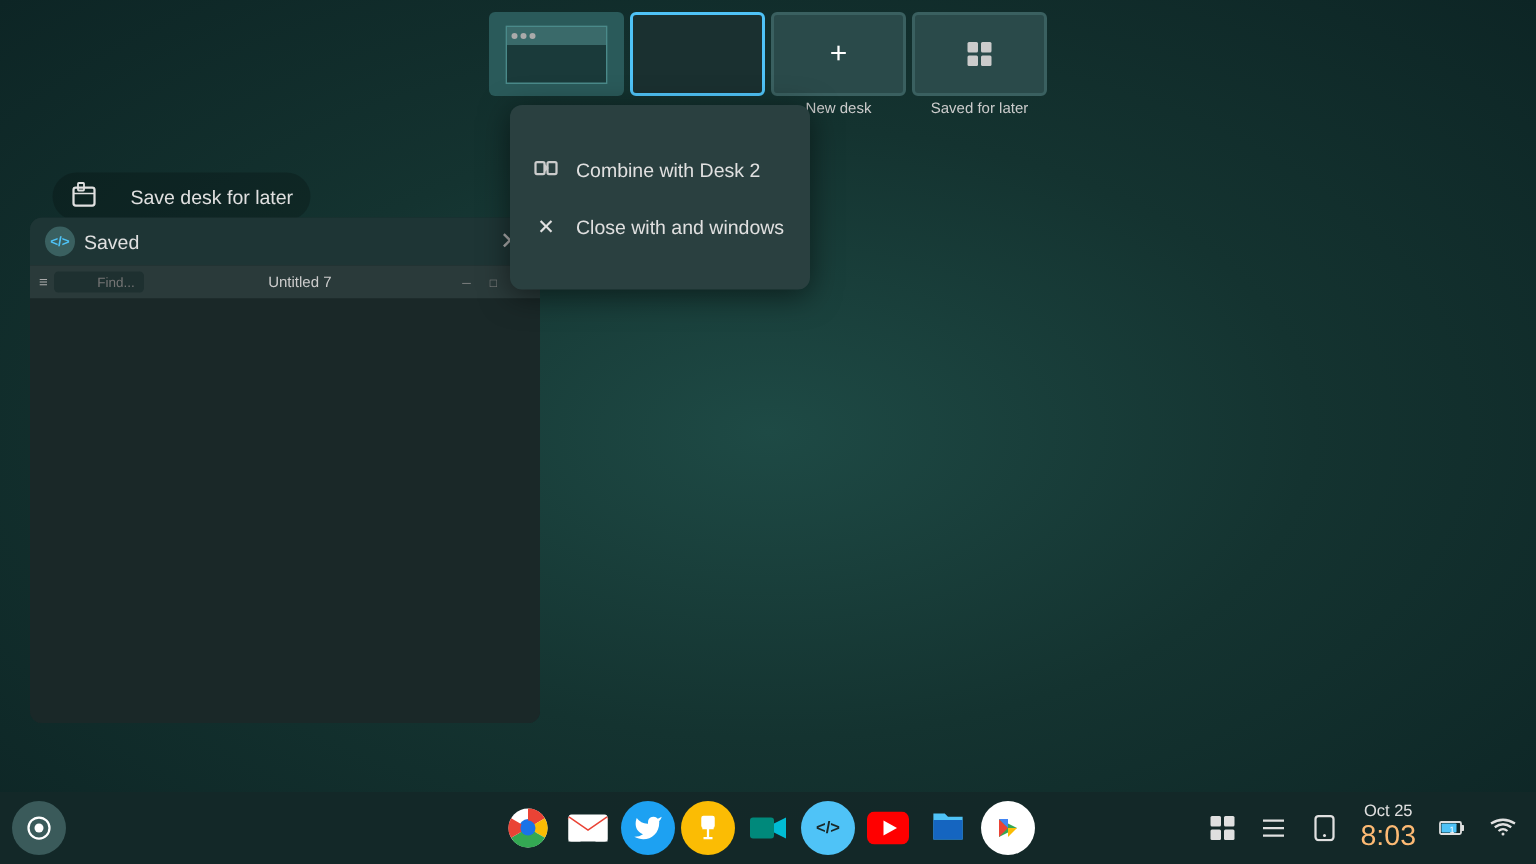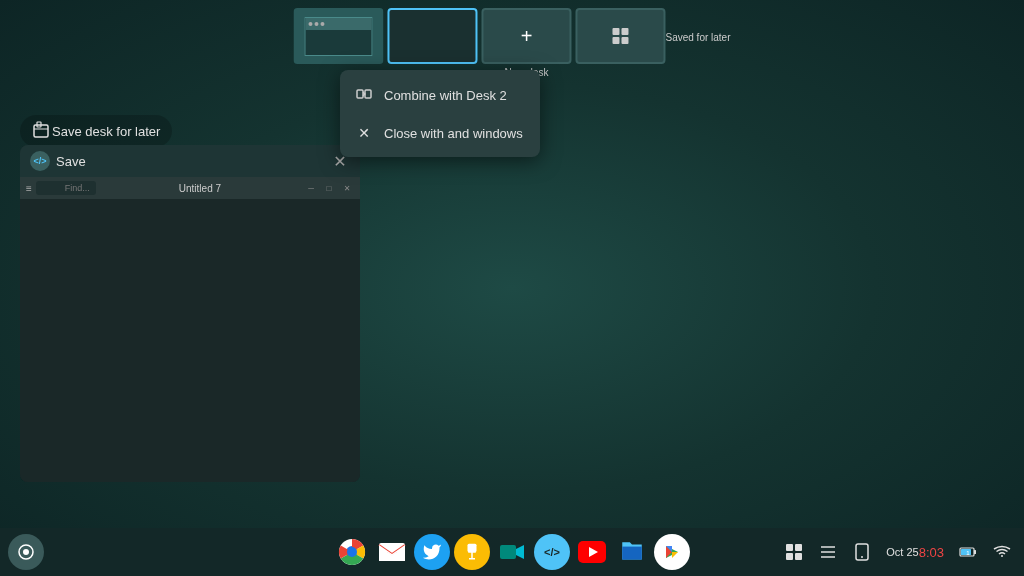--- a/index.html
+++ b/index.html
@@ -110,20 +110,21 @@
       display: flex;
       align-items: center;
       justify-content: center;
       cursor: pointer;
       color: #fff;
       font-size: 20px;
     }
 
     .desk-saved {
       display: flex;
+      flex-direction: column;
       align-items: center;
     }
 
     .desk-saved-btn {
       width: 90px;
       height: 56px;
       border-radius: 4px;
       background: #2a4a4a;
       border: 2px solid #3a6060;
       display: flex;
@@ -134,21 +135,21 @@
       font-size: 16px;
     }
 
     
     .context-menu {
       position: absolute;
       top: 70px;
       left: 340px;
       background: #2a4040;
       border-radius: 8px;
-      padding: 6px 0;
+      padding: 24px 0;
       min-width: 200px;
       box-shadow: 0 4px 20px rgba(0,0,0,0.5);
       z-index: 100;
     }
 
     .context-menu-item {
       display: flex;
       align-items: center;
       gap: 12px;
       padding: 10px 16px;
@@ -160,24 +161,24 @@
     .context-menu-icon {
       font-size: 14px;
       width: 16px;
       text-align: center;
     }
 
     
     .save-desk-btn {
       position: absolute;
       top: 115px;
-      left: 20px;
-      display: flex;
-      align-items: center;
-      gap: 0;
+      left: 35px;
+      display: flex;
+      align-items: center;
+      gap: 20px;
       color: #e0e0e0;
       font-size: 13px;
       cursor: pointer;
       background: rgba(0,0,0,0.2);
       padding: 6px 12px;
       border-radius: 20px;
     }
 
     
     .window-card {
@@ -436,21 +437,21 @@
     </svg>
     <span>Save desk for later</span>
   </div>
 
   <div class="window-card">
     <div class="window-card-header">
       <div class="window-card-title">
         <div class="window-card-app-icon">
           <span>&lt;/&gt;</span>
         </div>
-        <span>Save</span>
+        <span>Saved</span>
       </div>
       <div class="window-card-close">✕</div>
     </div>
     <div class="inner-window">
       <div class="inner-window-titlebar">
         <div class="inner-window-left">
           <span class="inner-hamburger">≡</span>
           <input class="inner-search" type="text" placeholder="Find..." style="">
         </div>
         <span class="inner-window-title">Untitled 7</span>
@@ -565,23 +566,23 @@
         </svg>
       </div>
 
       <div class="taskbar-right-icon">
         <svg width="16" height="18" viewBox="0 0 16 18" fill="#e0e0e0">
           <rect x="2" y="1" width="12" height="16" rx="2" fill="none" stroke="#e0e0e0" stroke-width="1.5"></rect>
           <circle cx="8" cy="14" r="1" fill="#e0e0e0"></circle>
         </svg>
       </div>
 
-      <div style="display:flex;flex-direction:row;align-items:center;cursor:pointer;padding:0 4px;">
+      <div style="display:flex;flex-direction:column;align-items:center;cursor:pointer;padding:0 4px;">
         <span style="font-size:11px;color:#e0e0e0;">Oct 25</span>
-        <span style="font-size:13px;color:#ef4444;font-weight:500;">8:03</span>
+        <span style="font-size:19px;color:#fdba74;font-weight:500;">8:03</span>
       </div>
 
       <div class="taskbar-right-icon">
         <svg width="18" height="18" viewBox="0 0 18 18" fill="none">
           <rect x="1" y="5" width="14" height="8" rx="1" stroke="#e0e0e0" stroke-width="1.2"></rect>
           <rect x="15" y="7" width="2" height="4" rx="0.5" fill="#e0e0e0"></rect>
           <rect x="2" y="6" width="10" height="6" rx="0.5" fill="#4fc3f7"></rect>
           <text x="9" y="12" font-size="6" fill="white" text-anchor="middle">1</text>
         </svg>
       </div>

